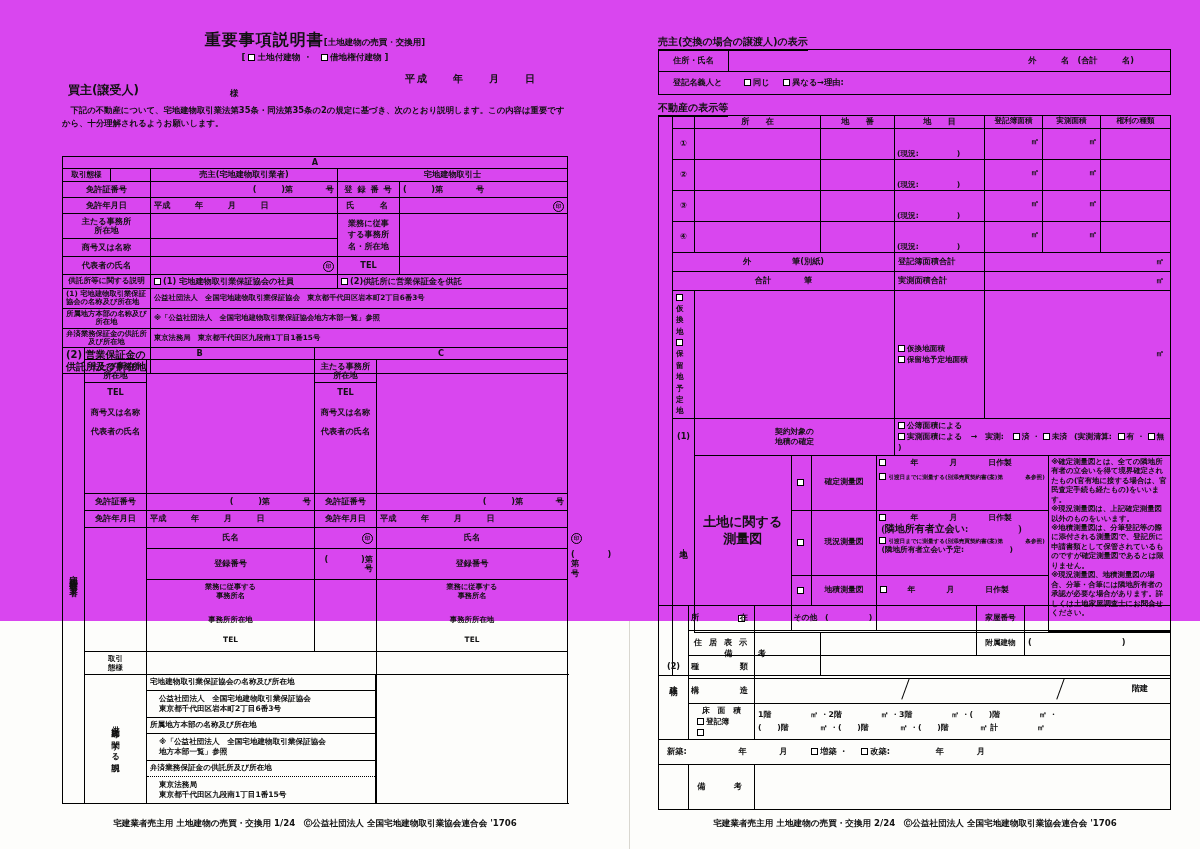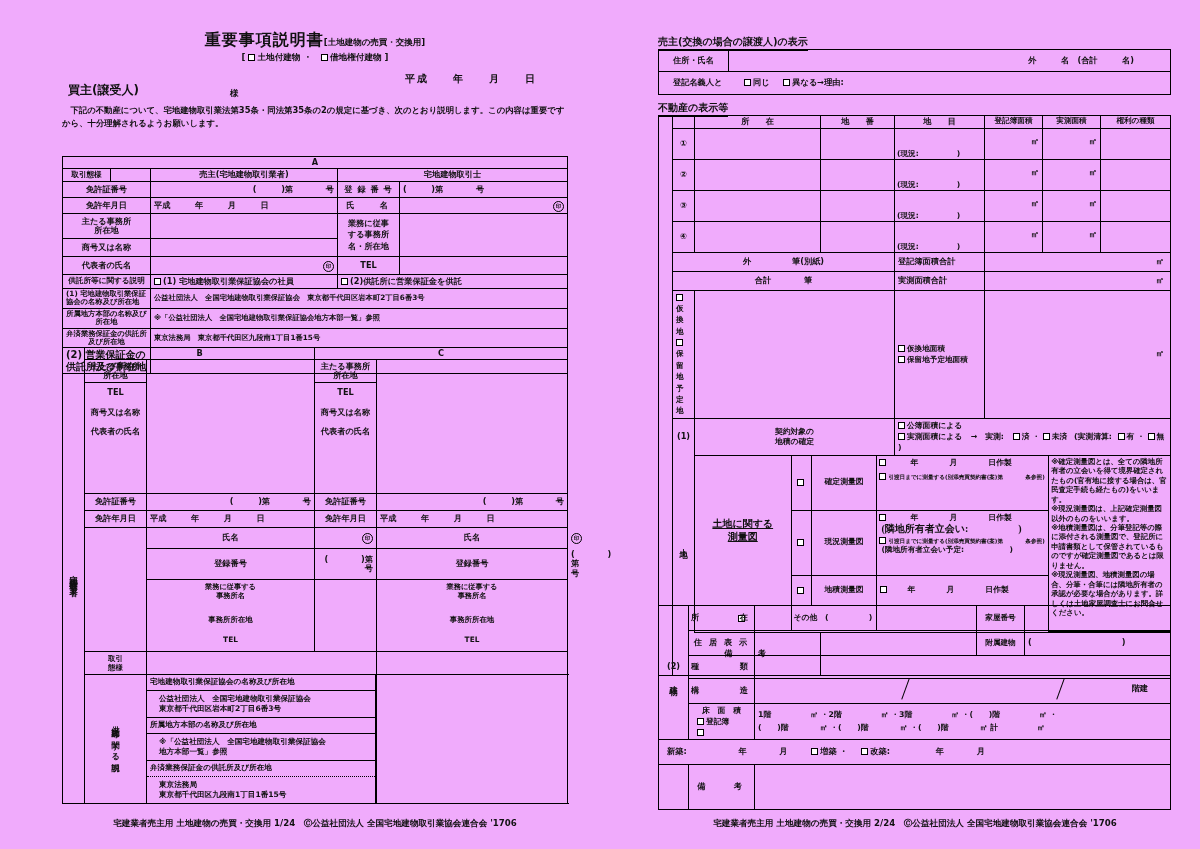--- a/index.html
+++ b/index.html
@@ -5,21 +5,21 @@
 <style>
   html,body{margin:0;padding:0;}
   body{
     width:1200px;height:849px;
     background:#fdfdfb;
     font-family:"DejaVu Sans","Liberation Sans",sans-serif;
     color:#111;
     position:relative;
     overflow:hidden;
   }
-  .page{position:absolute;top:0;background:#f0abfc;height:849px;}
+  .page{position:absolute;top:0;background:#d946ef;height:621px;}
   .page.left{left:0;width:630px;}
   .page.right{left:630px;width:570px;}
   .sheet-edge{position:absolute;top:0;bottom:0;width:1px;background:#d9d7d0;}
 
   
   table{border-collapse:collapse;table-layout:fixed;}
   td,th{border:1px solid #000;padding:0;vertical-align:middle;font-weight:bold;}
   .t{font-size:8.2px;line-height:1.15;}
   .c{text-align:center;}
   .l{text-align:left;}
@@ -459,21 +459,21 @@
         <table class="t" style="width:100%;height:176px;">
           <colgroup>
                 <col style="width:76px">
                 <col style="width:16px">
                 <col style="width:52px">
                 <col style="width:136px">
                 <col style="width:96px">
               </colgroup>
           <tbody>
                 <tr>
-            <td class="c" rowspan="3" style="border-left:none;border-top:none;font-size:10px;line-height:1.35;text-decoration:underline;">
+            <td class="c" rowspan="3" style="border-left:none;border-top:none;font-size:13px;line-height:1.35;">
               <div>土地に関する</div>
               <div>測量図</div>
             </td>
             <td class="c" style="height:52px;border-top:none;"><span class="cb"></span></td>
             <td class="c" style="border-top:none;font-size:7.8px;">確定測量図</td>
             <td class="l" style="border-top:none;padding:3px 2px;vertical-align:top;">
               <div style="font-size:7.8px;"><span class="cb"></span><span style="margin-left:22px;">年　　　　月　　　　日作製</span></div>
               <div style="margin-top:4px;"><span class="cb"></span><span class="tiny">引渡日までに測量する(別添売買契約書(案)第　　　　条参照)</span></div>
             </td>
             <td class="note" rowspan="4" style="border-top:none;border-right:none;padding:1px 2px;vertical-align:top;">

